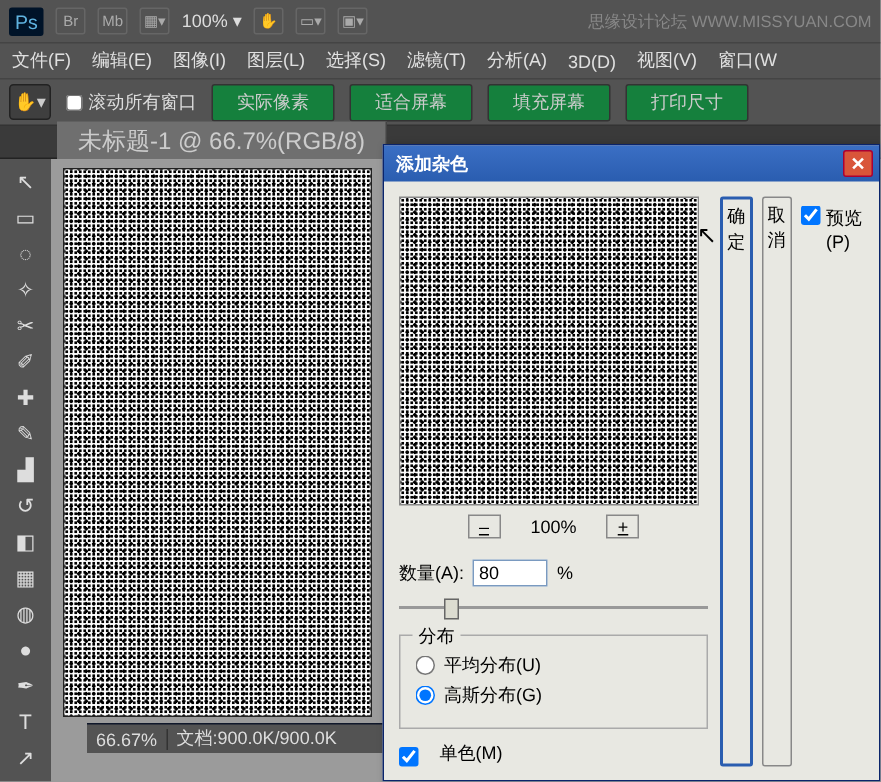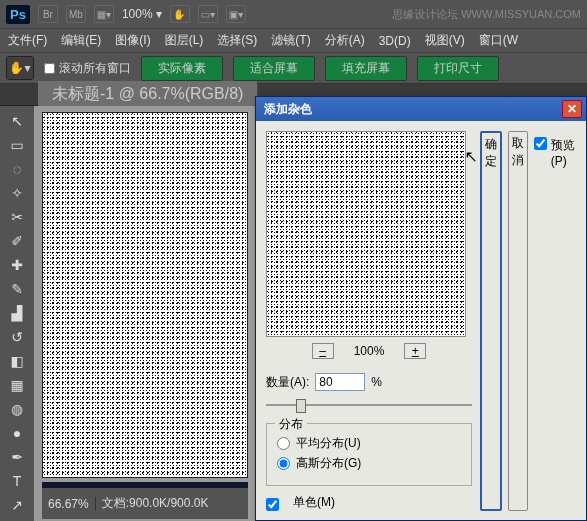--- a/index.html
+++ b/index.html
@@ -1,36 +1,36 @@
 <!DOCTYPE html>
 <html><head>
 <meta charset="utf-8">
 <style>
 *{box-sizing:border-box;margin:0;padding:0;font-family:"Microsoft YaHei",SimSun,sans-serif;font-size:12px}
 body{background:#9b9b9b;width:587px;height:521px;overflow:hidden;position:relative}
 .topbar{background:#535353;height:28px;display:flex;align-items:center;padding:0 6px;color:#ccc;gap:8px}
-.ps-logo{background:#001328;color:#5fb3e0;font-weight:bold;padding:2px 4px;border-radius:2px;font-size:13px}
+.ps-logo{background:#001328;color:#5fb3e0;font-weight:normal;padding:2px 4px;border-radius:2px;font-size:13px}
 .top-ico{width:20px;height:18px;border:1px solid #666;border-radius:2px;display:flex;align-items:center;justify-content:center;color:#aaa;font-size:10px}
 .zoom-sel{color:#ddd}
 .brand{margin-left:auto;color:#888;font-size:11px}
 .menubar{background:#535353;height:24px;display:flex;align-items:center;padding:0 8px;gap:14px;color:#e0e0e0;border-top:1px solid #444}
 .menubar span{cursor:default}
 .optbar{background:#535353;height:32px;display:flex;align-items:center;padding:0 6px;gap:10px;border-top:1px solid #444;border-bottom:1px solid #333}
 .hand-ico{width:28px;height:24px;background:#3f3f3f;border:1px solid #222;border-radius:3px;display:flex;align-items:center;justify-content:center;color:#ccc}
 .opt-chk{display:flex;align-items:center;gap:4px;color:#ddd}
 .opt-chk input{width:11px;height:11px}
 .opt-btn{background:#15803d;border:1px solid #333;color:#ccc;padding:3px 16px;border-radius:2px}
 .tabrow{background:#3a3a3a;height:22px;display:flex;align-items:center;padding-left:38px;color:#ccc;border-bottom:1px solid #222}
 .doctab{background:#6f6f6f;padding:3px 14px;font-size:16px;border-right:1px solid #444}
 .workspace{position:relative;height:415px;background:#9b9b9b}
 .toolbox{position:absolute;left:0;top:0;width:34px;background:#535353;height:415px;padding:4px 2px;display:flex;flex-direction:column;gap:2px;align-items:center}
 .tool{width:26px;height:22px;display:flex;align-items:center;justify-content:center;color:#ddd;border-radius:2px;font-size:14px}
 .canvas{position:absolute;left:42px;top:6px;width:206px;height:366px;background:#fff;border:1px solid #222}
 .noise2{width:100%;height:100%;background-image:radial-gradient(#000 1px,transparent 1px),radial-gradient(#000 1px,#fff 1px);background-size:3px 3px,5px 5px;background-position:0 0,2px 2px}
-.statusbar{position:absolute;left:42px;top:376px;width:206px;height:37px;background:#535353;color:#ddd;display:flex;align-items:center;font-size:11px;border-top:6px solid #0f172a}
+.statusbar{position:absolute;left:58px;top:376px;width:206px;height:20px;background:#535353;color:#ddd;display:flex;align-items:center;font-size:11px;border-top:1px solid #0f172a}
 .statusbar .zoom{padding:0 6px;border-right:1px solid #333}
 .statusbar .doc{padding:0 6px}
 .dialog{position:absolute;left:255px;top:96px;width:332px;height:425px;background:#e8e8e2;border:1px solid #0a246a;box-shadow:2px 2px 6px rgba(0,0,0,.4)}
 .dlg-title{background:linear-gradient(#3b6fc4,#2a5db0);height:24px;display:flex;align-items:center;padding:0 4px 0 8px;color:#fff;font-weight:bold;font-size:13px}
 .dlg-close{margin-left:auto;width:20px;height:18px;background:#d9553a;border:1px solid #8a2;border:1px solid #a03;color:#fff;display:flex;align-items:center;justify-content:center;font-size:12px;border-radius:2px}
 .dlg-body{padding:10px;display:flex;gap:8px}
 .dlg-left{flex:1}
 .preview{width:200px;height:206px;border:1px solid #888;background:#fff}
 .zoomrow{display:flex;justify-content:center;align-items:center;gap:20px;margin-top:6px;font-size:12px}
 .zbtn{border:1px solid #888;width:22px;height:16px;display:flex;align-items:center;justify-content:center;background:#e8e8e2;text-decoration:underline}

